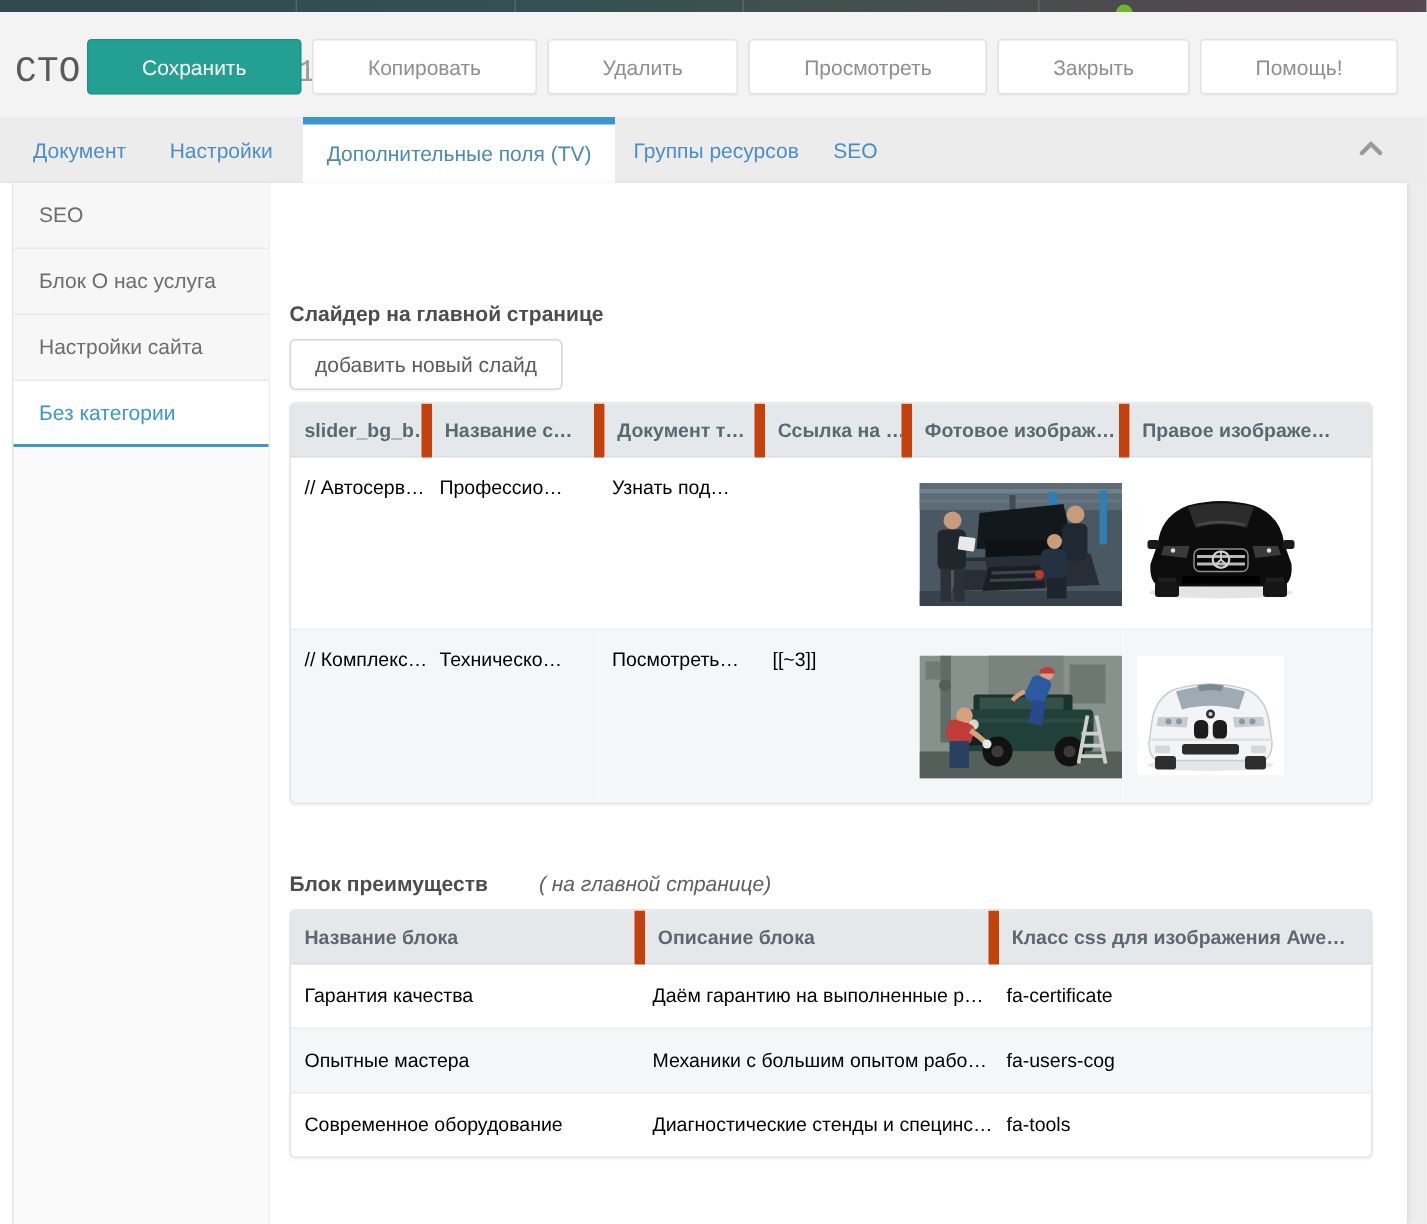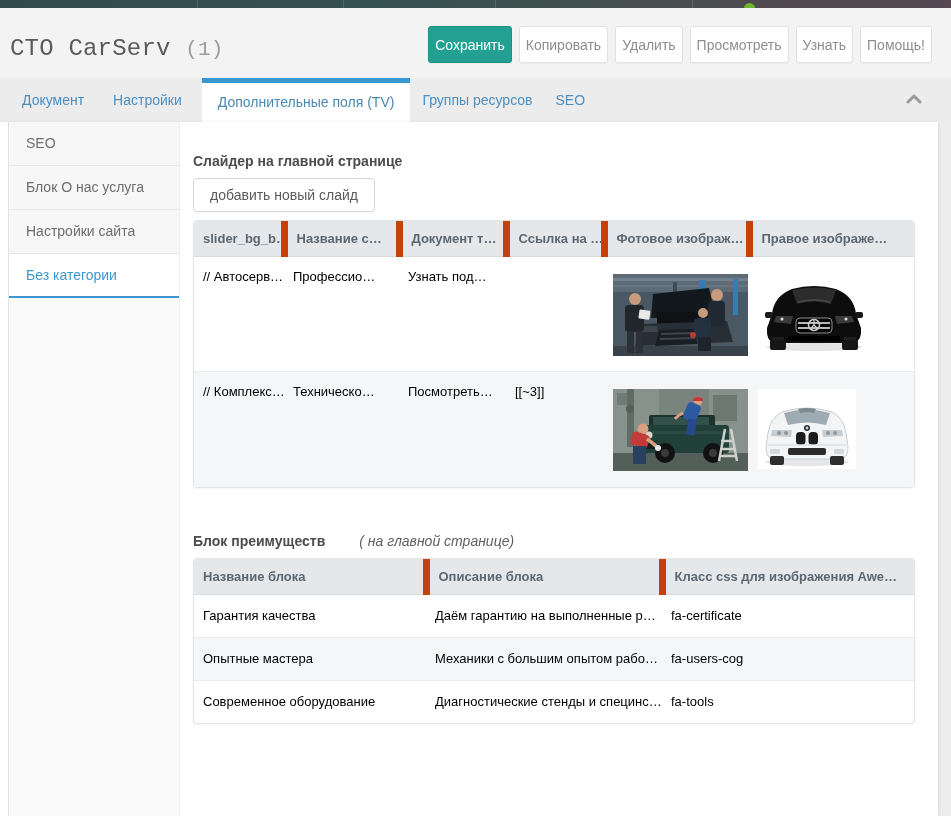--- a/index.html
+++ b/index.html
@@ -11,21 +11,21 @@
     background:linear-gradient(90deg,#32494e 0%,#355052 40%,#43504d 62%,#4e4a4f 80%,#564751 100%); }
   .topbar .divider { position:absolute; top:0; width:1px; height:8px; background:rgba(255,255,255,.14); }
   .topbar .green-dot { position:absolute; top:3px; width:11px; height:11px; border-radius:50%;
     background:#6fb52f; }
 
   
   .header { position:absolute; left:0; top:8px; width:951px; height:70px; background:#f3f3f3; }
   .page-title { position:absolute; left:10px; top:27px; font-size:24px; color:#58595b; font-weight:400; letter-spacing:.2px;font-family:Liberation Mono, monospace; }
   .page-title .suffix { color:#9b9b9b; font-size:21px; }
   .actions { position:absolute; right:19px; top:18px; display:flex; gap:7px; }
-  .btn { height:37px; padding:0 6px; font-size:14px; border-radius:3px; cursor:pointer;
+  .btn { height:37px; padding:0 36px; font-size:14px; border-radius:3px; cursor:pointer;
     background:#fff; border:1px solid #e2e2e2; color:#8e8e8e;
     font-family:inherit; box-shadow:0 1px 1px rgba(0,0,0,.04); }
   .btn.primary { background:#23a091; border-color:#1d9182; color:#fff; }
 
   
   .tabbar { position:absolute; left:0; top:78px; width:951px; height:44px; background:#ececec; }
   .tabs { display:flex; align-items:stretch; height:44px; padding-left:22px; }
   .tab { line-height:44px; font-size:14px; color:#4b8fc2; cursor:pointer; white-space:nowrap; }
   .tab.t0 { margin-right:29px; }
   .tab.t1 { margin-right:20px; }
@@ -41,21 +41,21 @@
 
   
   .sidebar { position:absolute; left:8px; top:0; width:172px; height:694px;
     background:#fafafa; border-left:1px solid #e2e2e2; border-right:1px solid #efefef; }
   .side-item { height:44px; line-height:43px; padding-left:17px; font-size:14px; color:#6d6d6d;
     background:#f7f7f7; border-bottom:1px solid #e8e8e8; cursor:pointer; }
   .side-item.active { background:#fff; color:#3d97cf; border-bottom:2px solid #3d97cf; }
 
   
   .main { position:absolute; left:180px; top:0; width:758px; height:694px; overflow:hidden; }
-  .main-inner { padding:31px 0 0 13px; width:735px; }
+  .main-inner { padding:31px 0 0 13px; width:735px;margin-top:48px; }
   .section-title { font-size:14px; font-weight:bold; color:#4c4c4c; margin-bottom:9px; }
   .section-title .note { font-weight:normal; font-style:italic; color:#5f5f5f; margin-left:34px; font-size:14px; }
   .add-btn { display:inline-block; height:34px; line-height:32px; padding:0 16px; margin-bottom:8px;
     background:#fff; border:1px solid #d6d6d6; border-radius:4px; color:#5a5a5a; font-size:14px;
     font-family:inherit; cursor:pointer; box-shadow:0 1px 1px rgba(0,0,0,.03); }
 
   .table-wrap { width:722px; border:1px solid #e2e4e6; border-radius:4px; overflow:hidden;
     background:#fff; box-shadow:0 1px 2px rgba(0,0,0,.05); }
   table { width:100%; border-collapse:collapse; table-layout:fixed; }
   th { background:#e4e8ea; color:#5d6771; font-size:13px; font-weight:bold; text-align:left;
@@ -88,21 +88,21 @@
 <div class="header">
   <div class="page-title">
     <span>СТО CarServ</span>
     <span class="suffix">(1)</span>
   </div>
   <div class="actions">
     <button class="btn primary">Сохранить</button>
     <button class="btn">Копировать</button>
     <button class="btn">Удалить</button>
     <button class="btn">Просмотреть</button>
-    <button class="btn">Узнать</button>
+    <button class="btn">Закрыть</button>
     <button class="btn">Помощь!</button>
   </div>
 </div>
 
 <div class="tabbar">
   <div class="tabs">
     <span class="tab t0">Документ</span>
     <span class="tab t1">Настройки</span>
     <span class="tab active">Дополнительные поля (TV)</span>
     <span class="tab t3">Группы ресурсов</span>

